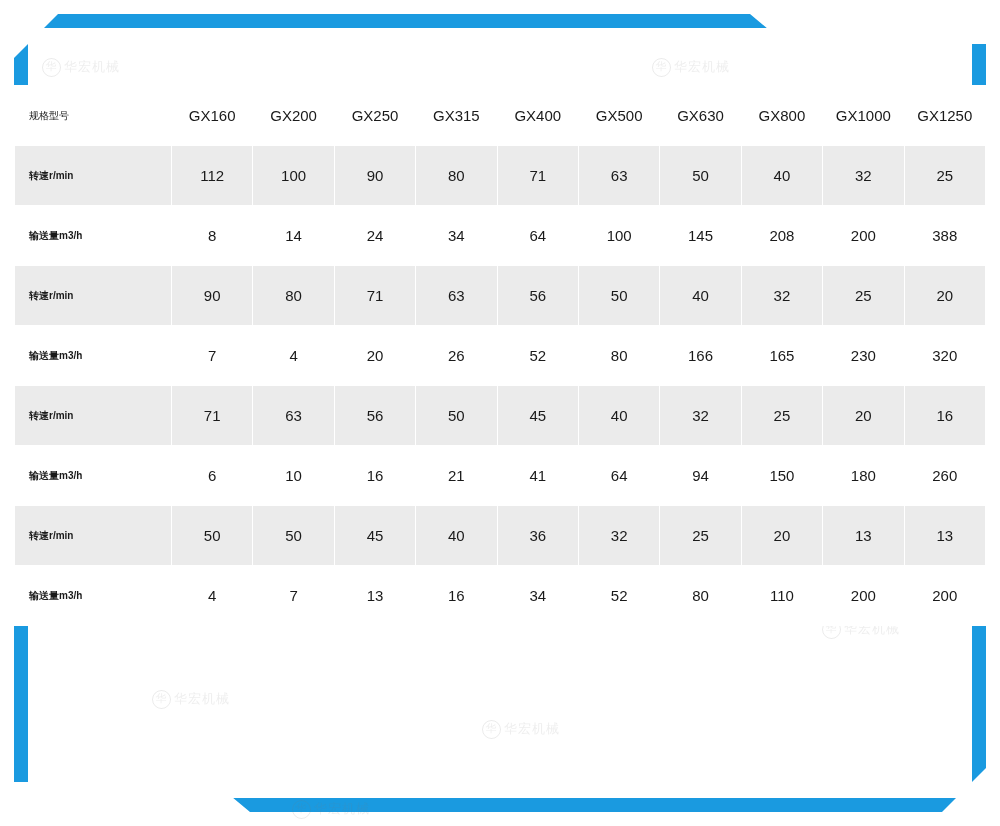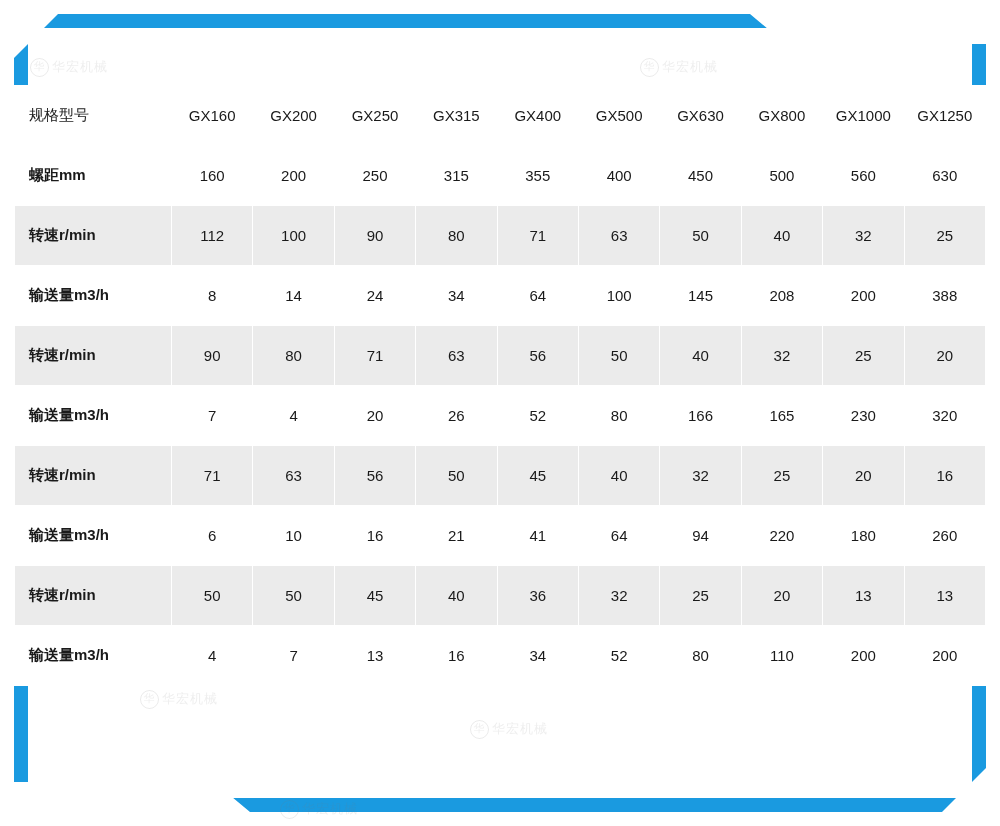--- a/index.html
+++ b/index.html
@@ -52,20 +52,21 @@
 
   
   .watermark {
     position: absolute;
     color: rgba(120, 120, 120, 0.13);
     font-size: 13px;
     letter-spacing: 1px;
     white-space: nowrap;
     pointer-events: none;
     user-select: none;
+    margin-left: 12px;
   }
   .watermark .wm-logo {
     display: inline-block;
     width: 17px;
     height: 17px;
     border: 1.4px solid rgba(120,120,120,0.15);
     border-radius: 50%;
     text-align: center;
     line-height: 15px;
     font-size: 11px;
@@ -97,21 +98,21 @@
     white-space: nowrap;
   }
   table#spec-table tr.row-white td {
     background: #ffffff;
   }
   table#spec-table td.label-cell {
     width: 140px;
     text-align: left;
     padding-left: 14px;
     font-weight: bold;
-    font-size: 15px;
+    font-size: 10px;
   }
   table#spec-table tr.header-row td {
     font-weight: normal;
     background: #ffffff;
   }
   table#spec-table tr.header-row td.label-cell {
     font-weight: normal;
   }
 </style>
 </head>
@@ -147,33 +148,20 @@
           <td>GX200</td>
           <td>GX250</td>
           <td>GX315</td>
           <td>GX400</td>
           <td>GX500</td>
           <td>GX630</td>
           <td>GX800</td>
           <td>GX1000</td>
           <td>GX1250</td>
         </tr>
-        <tr class="row-white">
-          <td class="label-cell">螺距mm</td>
-          <td>160</td>
-          <td>200</td>
-          <td>250</td>
-          <td>315</td>
-          <td>355</td>
-          <td>400</td>
-          <td>450</td>
-          <td>500</td>
-          <td>560</td>
-          <td>630</td>
-        </tr>
         <tr>
           <td class="label-cell">转速r/min</td>
           <td>112</td>
           <td>100</td>
           <td>90</td>
           <td>80</td>
           <td>71</td>
           <td>63</td>
           <td>50</td>
           <td>40</td>
@@ -234,21 +222,21 @@
         </tr>
         <tr class="row-white">
           <td class="label-cell">输送量m3/h</td>
           <td>6</td>
           <td>10</td>
           <td>16</td>
           <td>21</td>
           <td>41</td>
           <td>64</td>
           <td>94</td>
-          <td>220</td>
+          <td>150</td>
           <td>180</td>
           <td>260</td>
         </tr>
         <tr>
           <td class="label-cell">转速r/min</td>
           <td>50</td>
           <td>50</td>
           <td>45</td>
           <td>40</td>
           <td>36</td>

